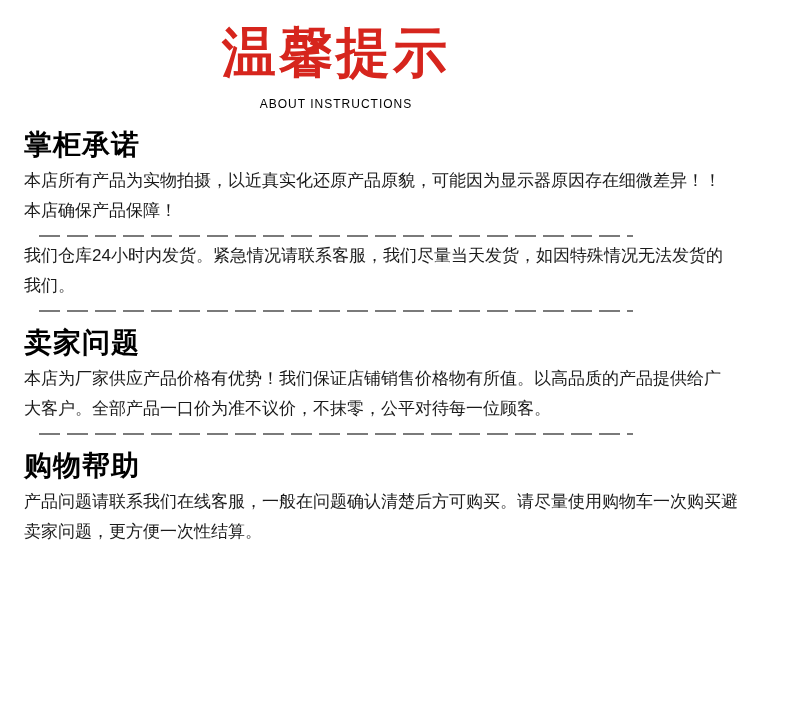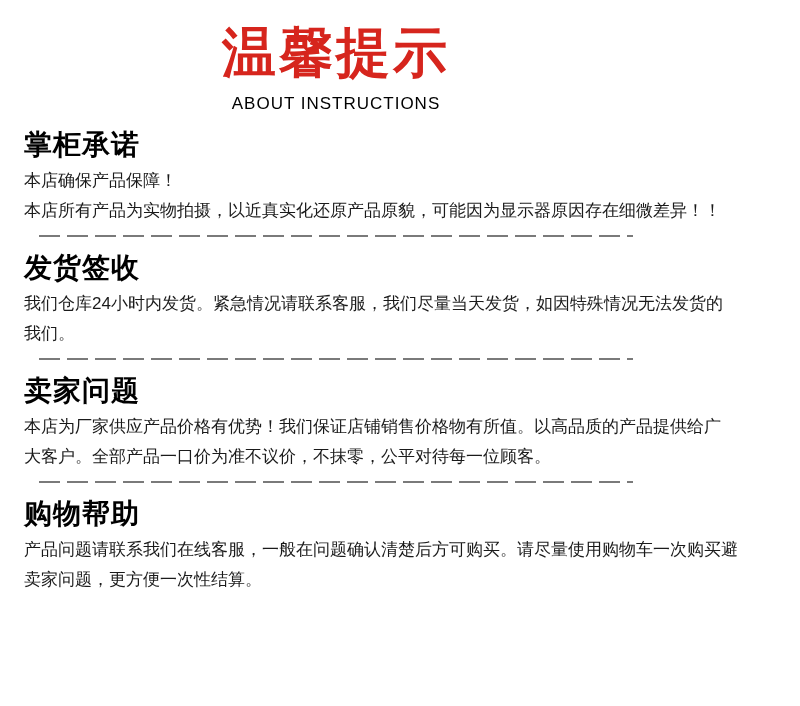--- a/index.html
+++ b/index.html
@@ -16,21 +16,21 @@
   .header { text-align: center; padding-top: 20px; }
   .title {
     font-size: 54px;
     line-height: 64px;
     font-weight: 900;
     color: #d6251d;
     letter-spacing: 3px;
   }
   .subtitle {
     margin-top: 10px;
-    font-size: 17px;
+    font-size: 12px;
     line-height: 20px;
     color: #000000;
     letter-spacing: 1px;
   }
 
   .content { padding: 0 24px; }
 
   .section-heading {
     font-size: 28px;
     line-height: 34px;
@@ -69,29 +69,28 @@
   <div class="header">
     <div class="title">温馨提示</div>
     <div class="subtitle">ABOUT INSTRUCTIONS</div>
   </div>
 
   <div class="content">
 
     <div class="section section-first">
       <h2 class="section-heading">掌柜承诺</h2>
       <div class="lines">
+        <p class="line">本店所有产品为实物拍摄，以近真实化还原产品原貌，可能因为显示器原因存在细微差异！！</p>
         <p class="line">本店确保产品保障！</p>
-        <p class="line">本店所有产品为实物拍摄，以近真实化还原产品原貌，可能因为显示器原因存在细微差异！！</p>
       </div>
     </div>
 
     <div class="divider"></div>
 
     <div class="section">
-      <h2 class="section-heading">发货签收</h2>
       <div class="lines">
         <p class="line">我们仓库24小时内发货。紧急情况请联系客服，我们尽量当天发货，如因特殊情况无法发货的</p>
         <p class="line">我们。</p>
       </div>
     </div>
 
     <div class="divider"></div>
 
     <div class="section">
       <h2 class="section-heading">卖家问题</h2>

